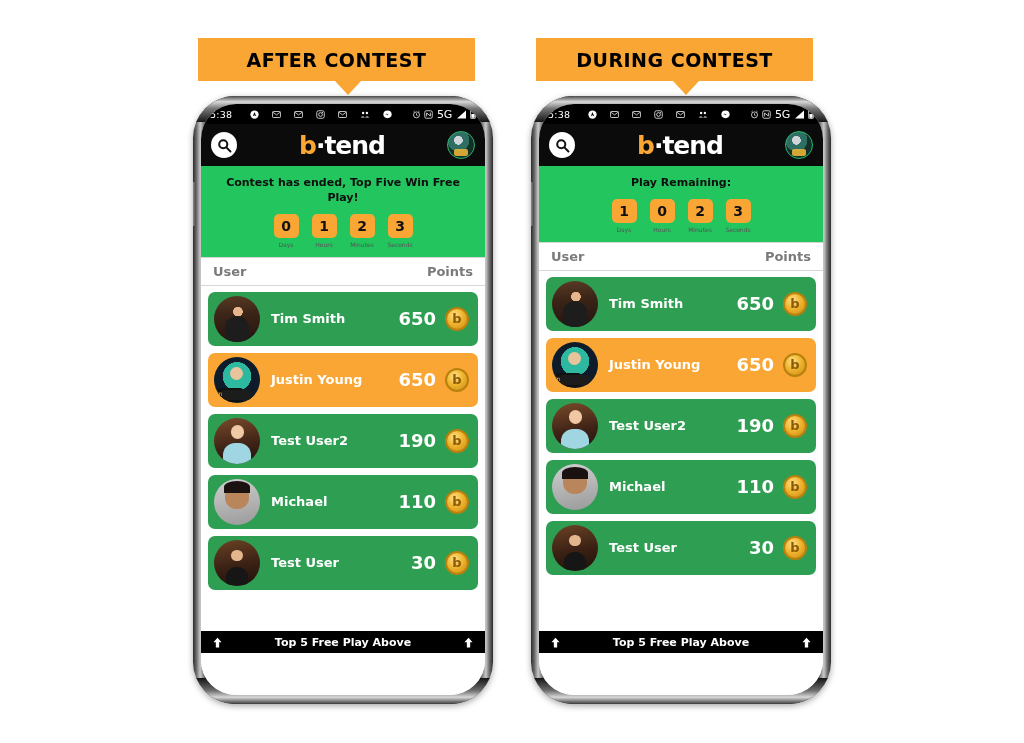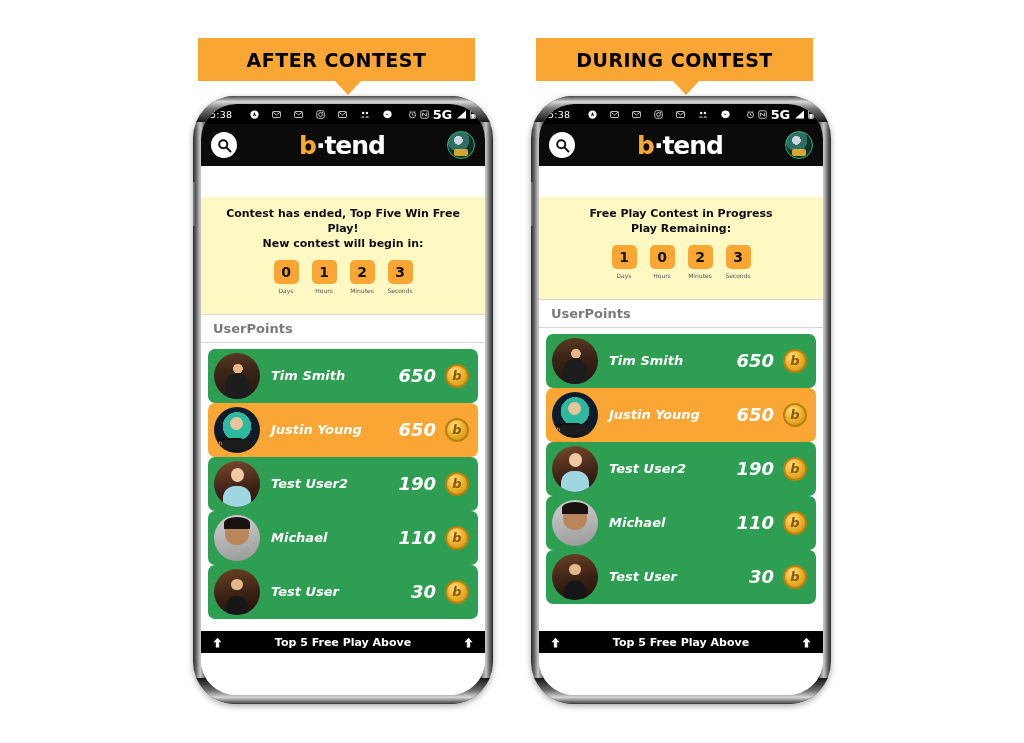--- a/index.html
+++ b/index.html
@@ -86,21 +86,21 @@
     display: flex; align-items: center;
     padding: 0 9px;
     font-size: 9px;
     flex: 0 0 auto;
   }
   .status-time { font-family: "DejaVu Sans", sans-serif; font-size: 9.5px; margin-right: 5px; letter-spacing: .2px; }
   .status-left { display: flex; gap: 13px; }
   .status-right { display: flex; align-items: center; gap: 3.5px; margin-left: auto; }
   .sicon { display: inline-flex; align-items: center; justify-content: center; }
   .sicon svg { display: block; }
-  .net-label { font-family: "DejaVu Sans", sans-serif; font-size: 13px; letter-spacing: -.2px; font-weight: bold; }
+  .net-label { font-family: "DejaVu Sans", sans-serif; font-size: 11px; letter-spacing: -.2px; }
 
   
   .appbar {
     height: 42px; background: #0b0b0b;
     display: flex; align-items: center; justify-content: space-between;
     padding: 0 10px;
     flex: 0 0 auto;
   }
   .search-btn {
     width: 26px; height: 26px; border-radius: 50%;
@@ -124,25 +124,24 @@
     border: 1.5px solid #2bb673;
     position: relative; overflow: hidden;
   }
   .avatar-hdr::after {
     content: ""; position: absolute; left: 22%; bottom: 8%; width: 56%; height: 26%;
     background: #e8b23a; border-radius: 2px; opacity: .9;
   }
 
   
   .contest {
-    background: #fef9c3;
-    padding: 10px 8px 20px;
+    background: #22c55e;
+    padding: 10px 8px 9px;
     text-align: center;
     flex: 0 0 auto;
-    margin-top: 31px;
   }
   .contest-line1 {
     font-family: "DejaVu Sans", sans-serif;
     font-weight: bold; font-size: 11px; color: #0e0e0e; line-height: 1.35;
   }
   .contest-line2 {
     font-family: "DejaVu Sans", sans-serif;
     font-weight: bold; font-size: 11px; color: #0e0e0e; line-height: 1.35;
   }
   .countdown {
@@ -157,39 +156,38 @@
     font-weight: bold; font-size: 14px; color: #111;
   }
   .cd-label {
     margin-top: 3px;
     font-family: "DejaVu Sans", sans-serif;
     font-size: 6px; color: #555;
   }
 
   
   .list-head {
-    display: flex; align-items: center; 
+    display: flex; align-items: center; justify-content: space-between;
     padding: 6px 12px 6px 12px;
     border-top: 1px solid #d6d6d6;
     border-bottom: 1px solid #d6d6d6;
     background: #fff;
     flex: 0 0 auto;
   }
   .list-head span {
     font-family: "DejaVu Sans", sans-serif;
     font-weight: bold; font-size: 13px; color: #7a7a7a;
   }
 
   
   .board {
     flex: 1 1 auto; background: #fff;
     padding: 6px 7px 0 7px;
-    display: flex; flex-direction: column; 
+    display: flex; flex-direction: column; gap: 7px;
     overflow: hidden;
-    font-style: italic;
   }
   .row {
     position: relative;
     height: 54px; border-radius: 7px;
     display: flex; align-items: center;
     padding: 0 9px 0 6px;
   }
   .row.green  { background: #2E9E52; }
   .row.orange { background: #FAA634; justify-content: flex-end; }
 
@@ -370,21 +368,20 @@
               </svg>
             </div>
             <div class="logo">
               <span class="logo-b">b</span>
               <span class="logo-rest">·tend</span>
             </div>
             <div class="avatar-hdr"></div>
           </div>
           <div class="contest">
             <div class="contest-line1">Contest has ended, Top Five Win Free Play!</div>
-            <div class="contest-line2">New contest will begin in:</div>
             <div class="countdown">
               <div class="cd-cell">
                 <div class="cd-box">0</div>
                 <div class="cd-label">Days</div>
               </div>
               <div class="cd-cell">
                 <div class="cd-box">1</div>
                 <div class="cd-label">Hours</div>
               </div>
               <div class="cd-cell">
@@ -557,21 +554,20 @@
                 <line x1="15" y1="15" x2="21.5" y2="21.5" stroke-linecap="round"></line>
               </svg>
             </div>
             <div class="logo">
               <span class="logo-b">b</span>
               <span class="logo-rest">·tend</span>
             </div>
             <div class="avatar-hdr"></div>
           </div>
           <div class="contest">
-            <div class="contest-line1">Free Play Contest in Progress</div>
             <div class="contest-line2">Play Remaining:</div>
             <div class="countdown">
               <div class="cd-cell">
                 <div class="cd-box">1</div>
                 <div class="cd-label">Days</div>
               </div>
               <div class="cd-cell">
                 <div class="cd-box">0</div>
                 <div class="cd-label">Hours</div>
               </div>

